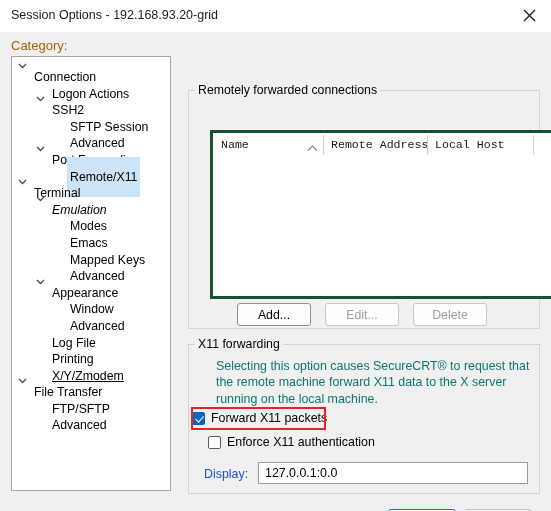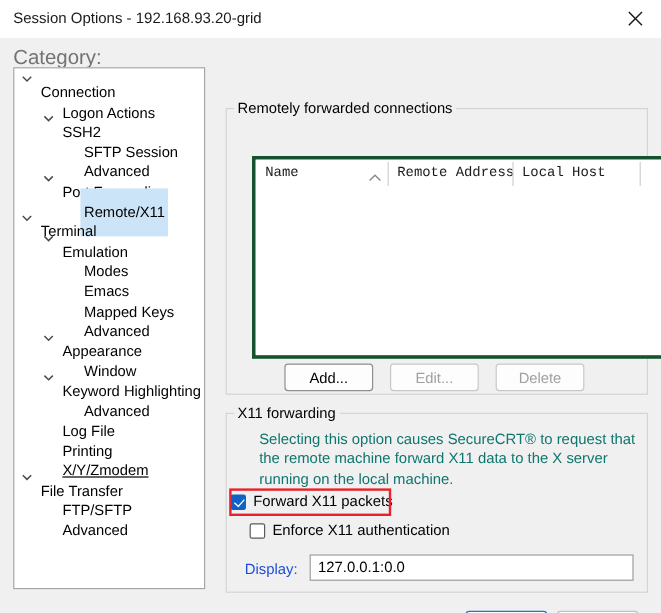--- a/index.html
+++ b/index.html
@@ -48,22 +48,22 @@
     position: absolute;
     left: 0; top: 32px;
     width: 551px; height: 479px;
     background: #f0f0f0;
   }
 
   
   #category-label {
     position: absolute;
     left: 11px; top: 6px;
-    font-size: 17px;
-    color: #737373;
+    font-size: 13px;
+    color: #a16207;
   }
   #tree-panel {
     position: absolute;
     left: 11px; top: 24px;
     width: 158px; height: 433px;
     background: #ffffff;
     border: 1px solid #a6a6a6;
     overflow: hidden;
   }
   .tree-item {
@@ -342,32 +342,29 @@
         <div class="tree-item"><span class="tree-label" style="margin-left: 55px;">Advanced</span></div>
         <div class="tree-item"><span class="chev" style="left: 22px;"><svg width="9" height="9" viewBox="0 0 9 9">
               <polyline points="1,3 4.5,6.5 8,3" fill="none" stroke="#4a4a4a" stroke-width="1.25"></polyline>
             </svg></span><span class="tree-label" style="margin-left: 37px;">Port Forwarding</span></div>
         <div class="tree-item selected"><span class="tree-label" style="margin-left: 55px;">Remote/X11</span></div>
         <div class="tree-item"><span class="chev" style="left: 4px;"><svg width="9" height="9" viewBox="0 0 9 9">
               <polyline points="1,3 4.5,6.5 8,3" fill="none" stroke="#4a4a4a" stroke-width="1.25"></polyline>
             </svg></span><span class="tree-label" style="margin-left: 19px;">Terminal</span></div>
         <div class="tree-item"><span class="chev" style="left: 22px;"><svg width="9" height="9" viewBox="0 0 9 9">
               <polyline points="1,3 4.5,6.5 8,3" fill="none" stroke="#4a4a4a" stroke-width="1.25"></polyline>
-            </svg></span><span class="tree-label" style="margin-left: 37px;">Emulation</span></div>
+            </svg></span><span class="tree-label" style="margin-left: 37px; font-style: italic;">Emulation</span></div>
         <div class="tree-item"><span class="tree-label" style="margin-left: 55px;">Modes</span></div>
         <div class="tree-item"><span class="tree-label" style="margin-left: 55px;">Emacs</span></div>
         <div class="tree-item"><span class="tree-label" style="margin-left: 55px;">Mapped Keys</span></div>
         <div class="tree-item"><span class="tree-label" style="margin-left: 55px;">Advanced</span></div>
         <div class="tree-item"><span class="chev" style="left: 22px;"><svg width="9" height="9" viewBox="0 0 9 9">
               <polyline points="1,3 4.5,6.5 8,3" fill="none" stroke="#4a4a4a" stroke-width="1.25"></polyline>
             </svg></span><span class="tree-label" style="margin-left: 37px;">Appearance</span></div>
         <div class="tree-item"><span class="tree-label" style="margin-left: 55px;">Window</span></div>
-        <div class="tree-item"><span class="chev" style="left: 22px;"><svg width="9" height="9" viewBox="0 0 9 9">
-              <polyline points="1,3 4.5,6.5 8,3" fill="none" stroke="#4a4a4a" stroke-width="1.25"></polyline>
-            </svg></span><span class="tree-label" style="margin-left: 37px;">Keyword Highlighting</span></div>
         <div class="tree-item"><span class="tree-label" style="margin-left: 55px;">Advanced</span></div>
         <div class="tree-item"><span class="tree-label" style="margin-left: 37px;">Log File</span></div>
         <div class="tree-item"><span class="tree-label" style="margin-left: 37px;">Printing</span></div>
         <div class="tree-item"><span class="tree-label" style="margin-left: 37px; text-decoration: underline;">X/Y/Zmodem</span></div>
         <div class="tree-item"><span class="chev" style="left: 4px;"><svg width="9" height="9" viewBox="0 0 9 9">
               <polyline points="1,3 4.5,6.5 8,3" fill="none" stroke="#4a4a4a" stroke-width="1.25"></polyline>
             </svg></span><span class="tree-label" style="margin-left: 19px;">File Transfer</span></div>
         <div class="tree-item"><span class="tree-label" style="margin-left: 37px;">FTP/SFTP</span></div>
         <div class="tree-item"><span class="tree-label" style="margin-left: 37px;">Advanced</span></div>
       </div>

